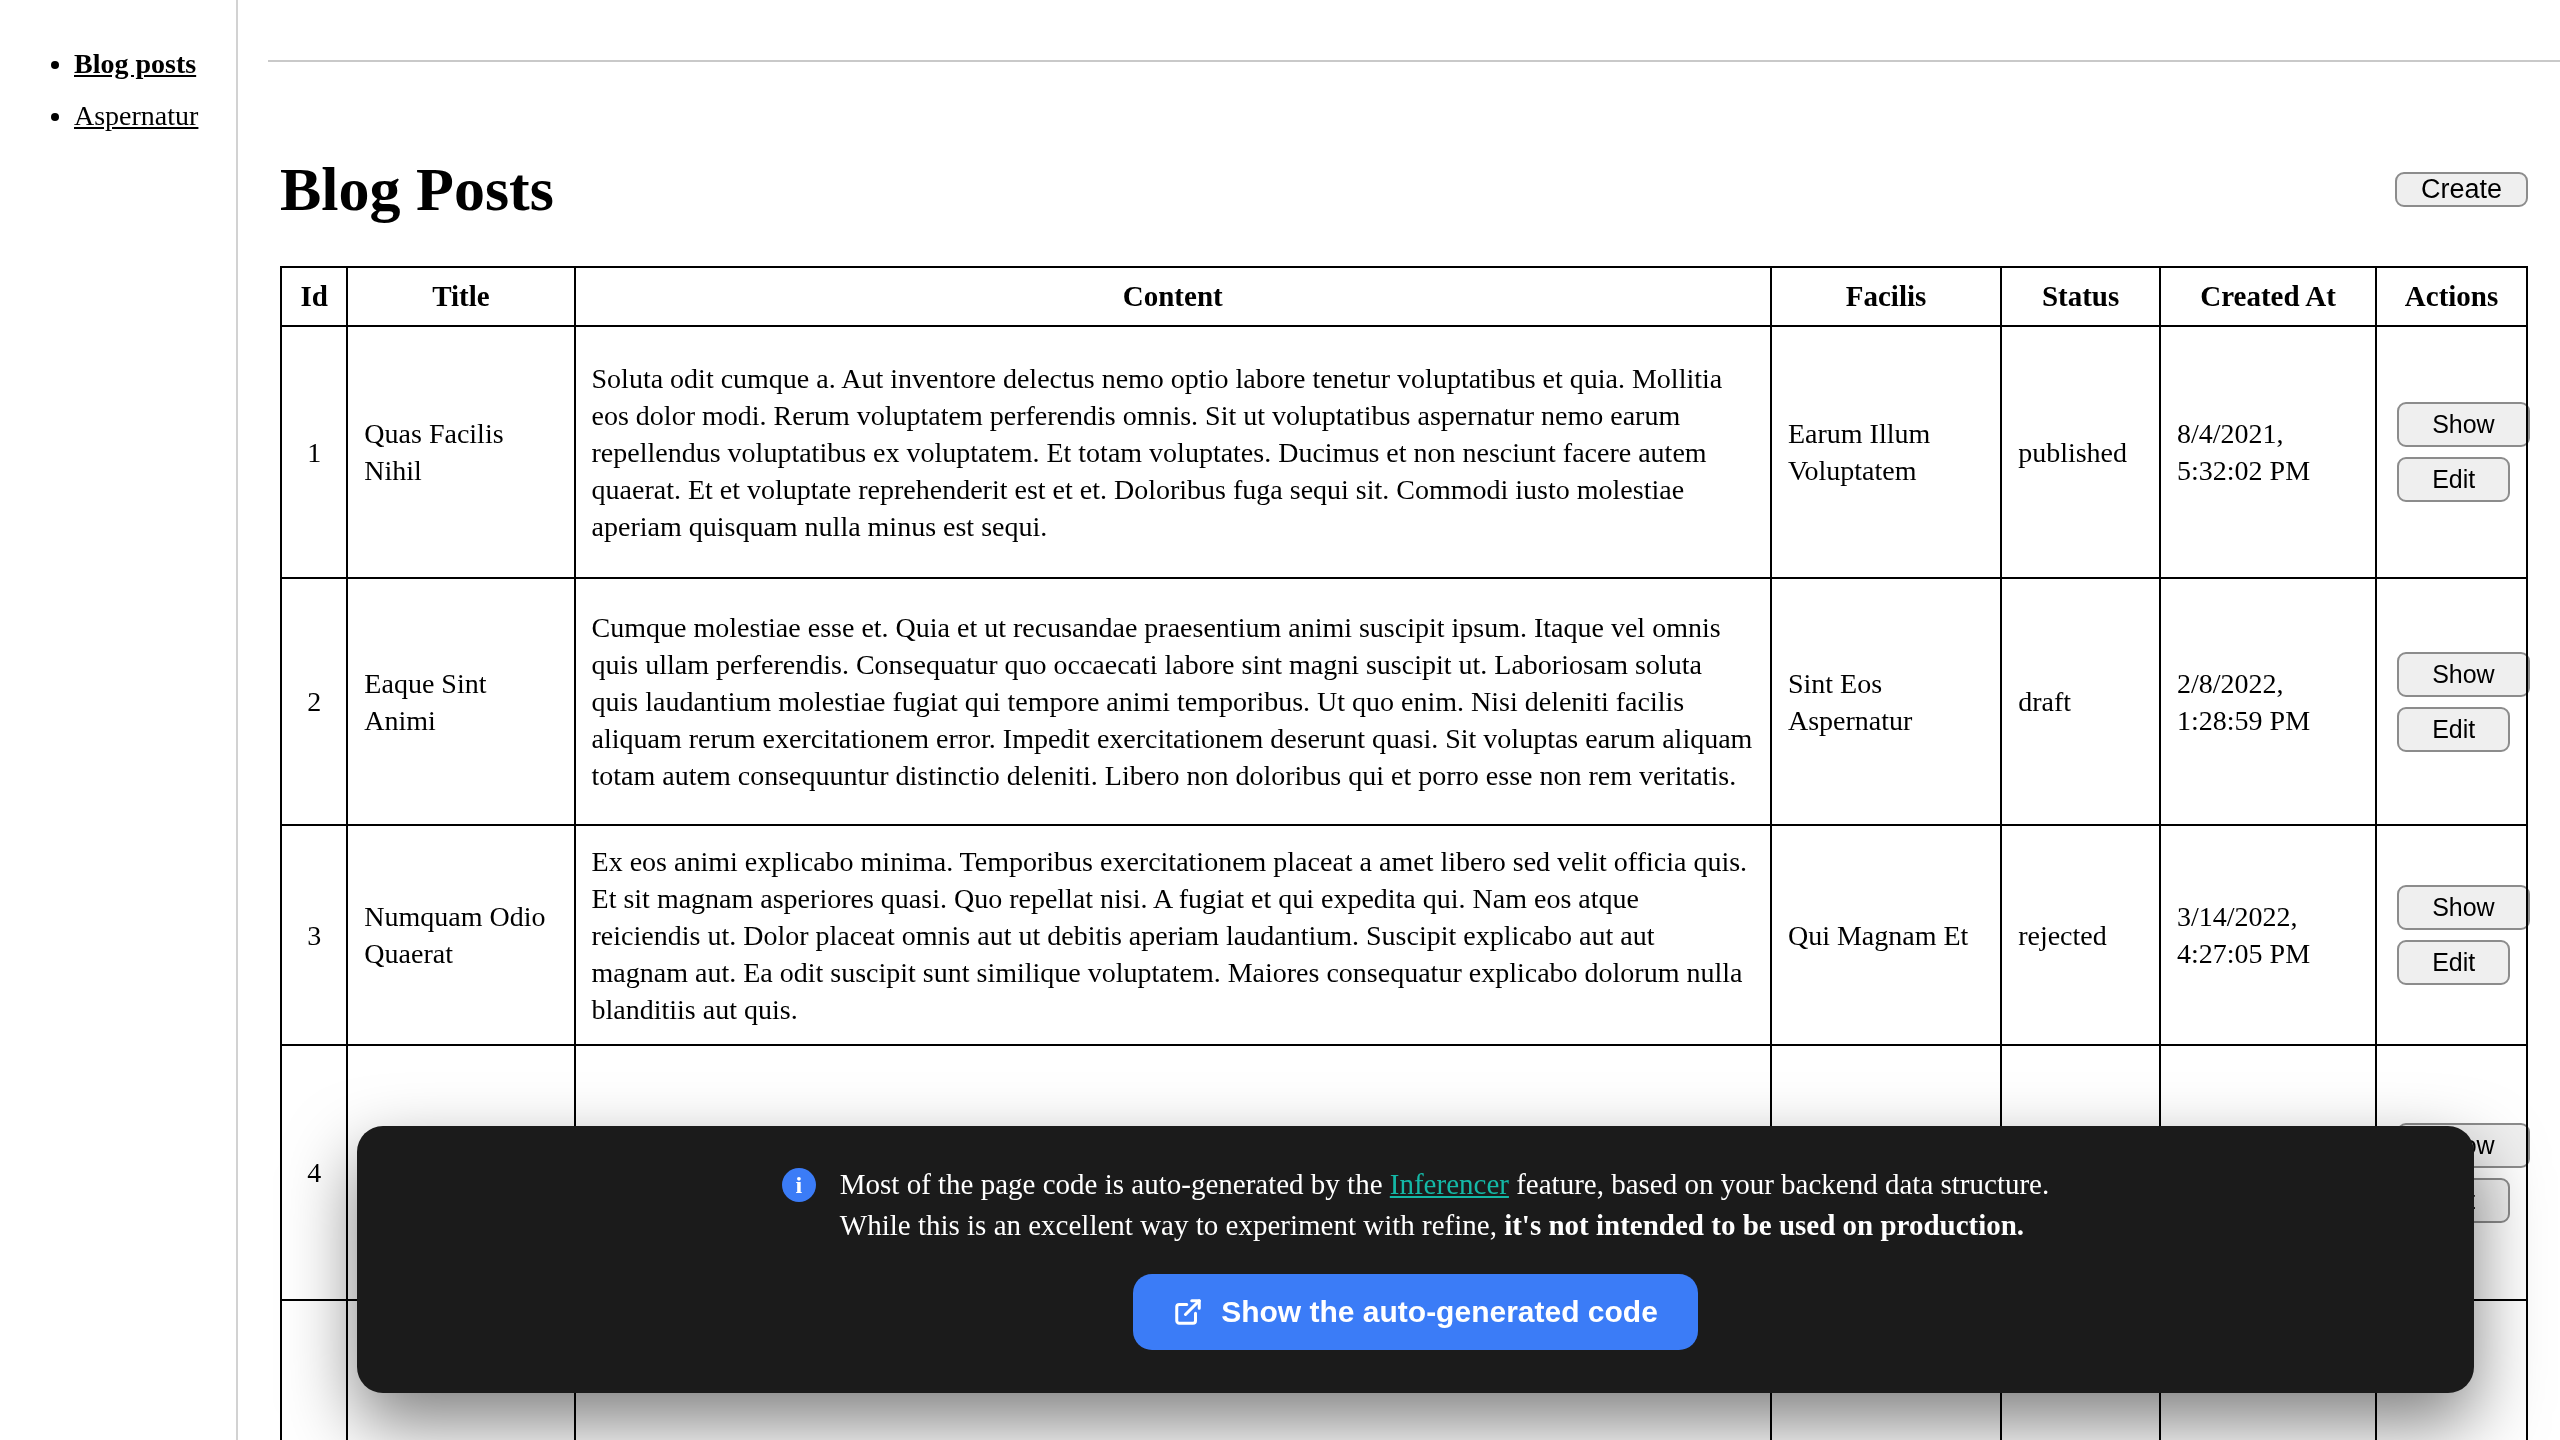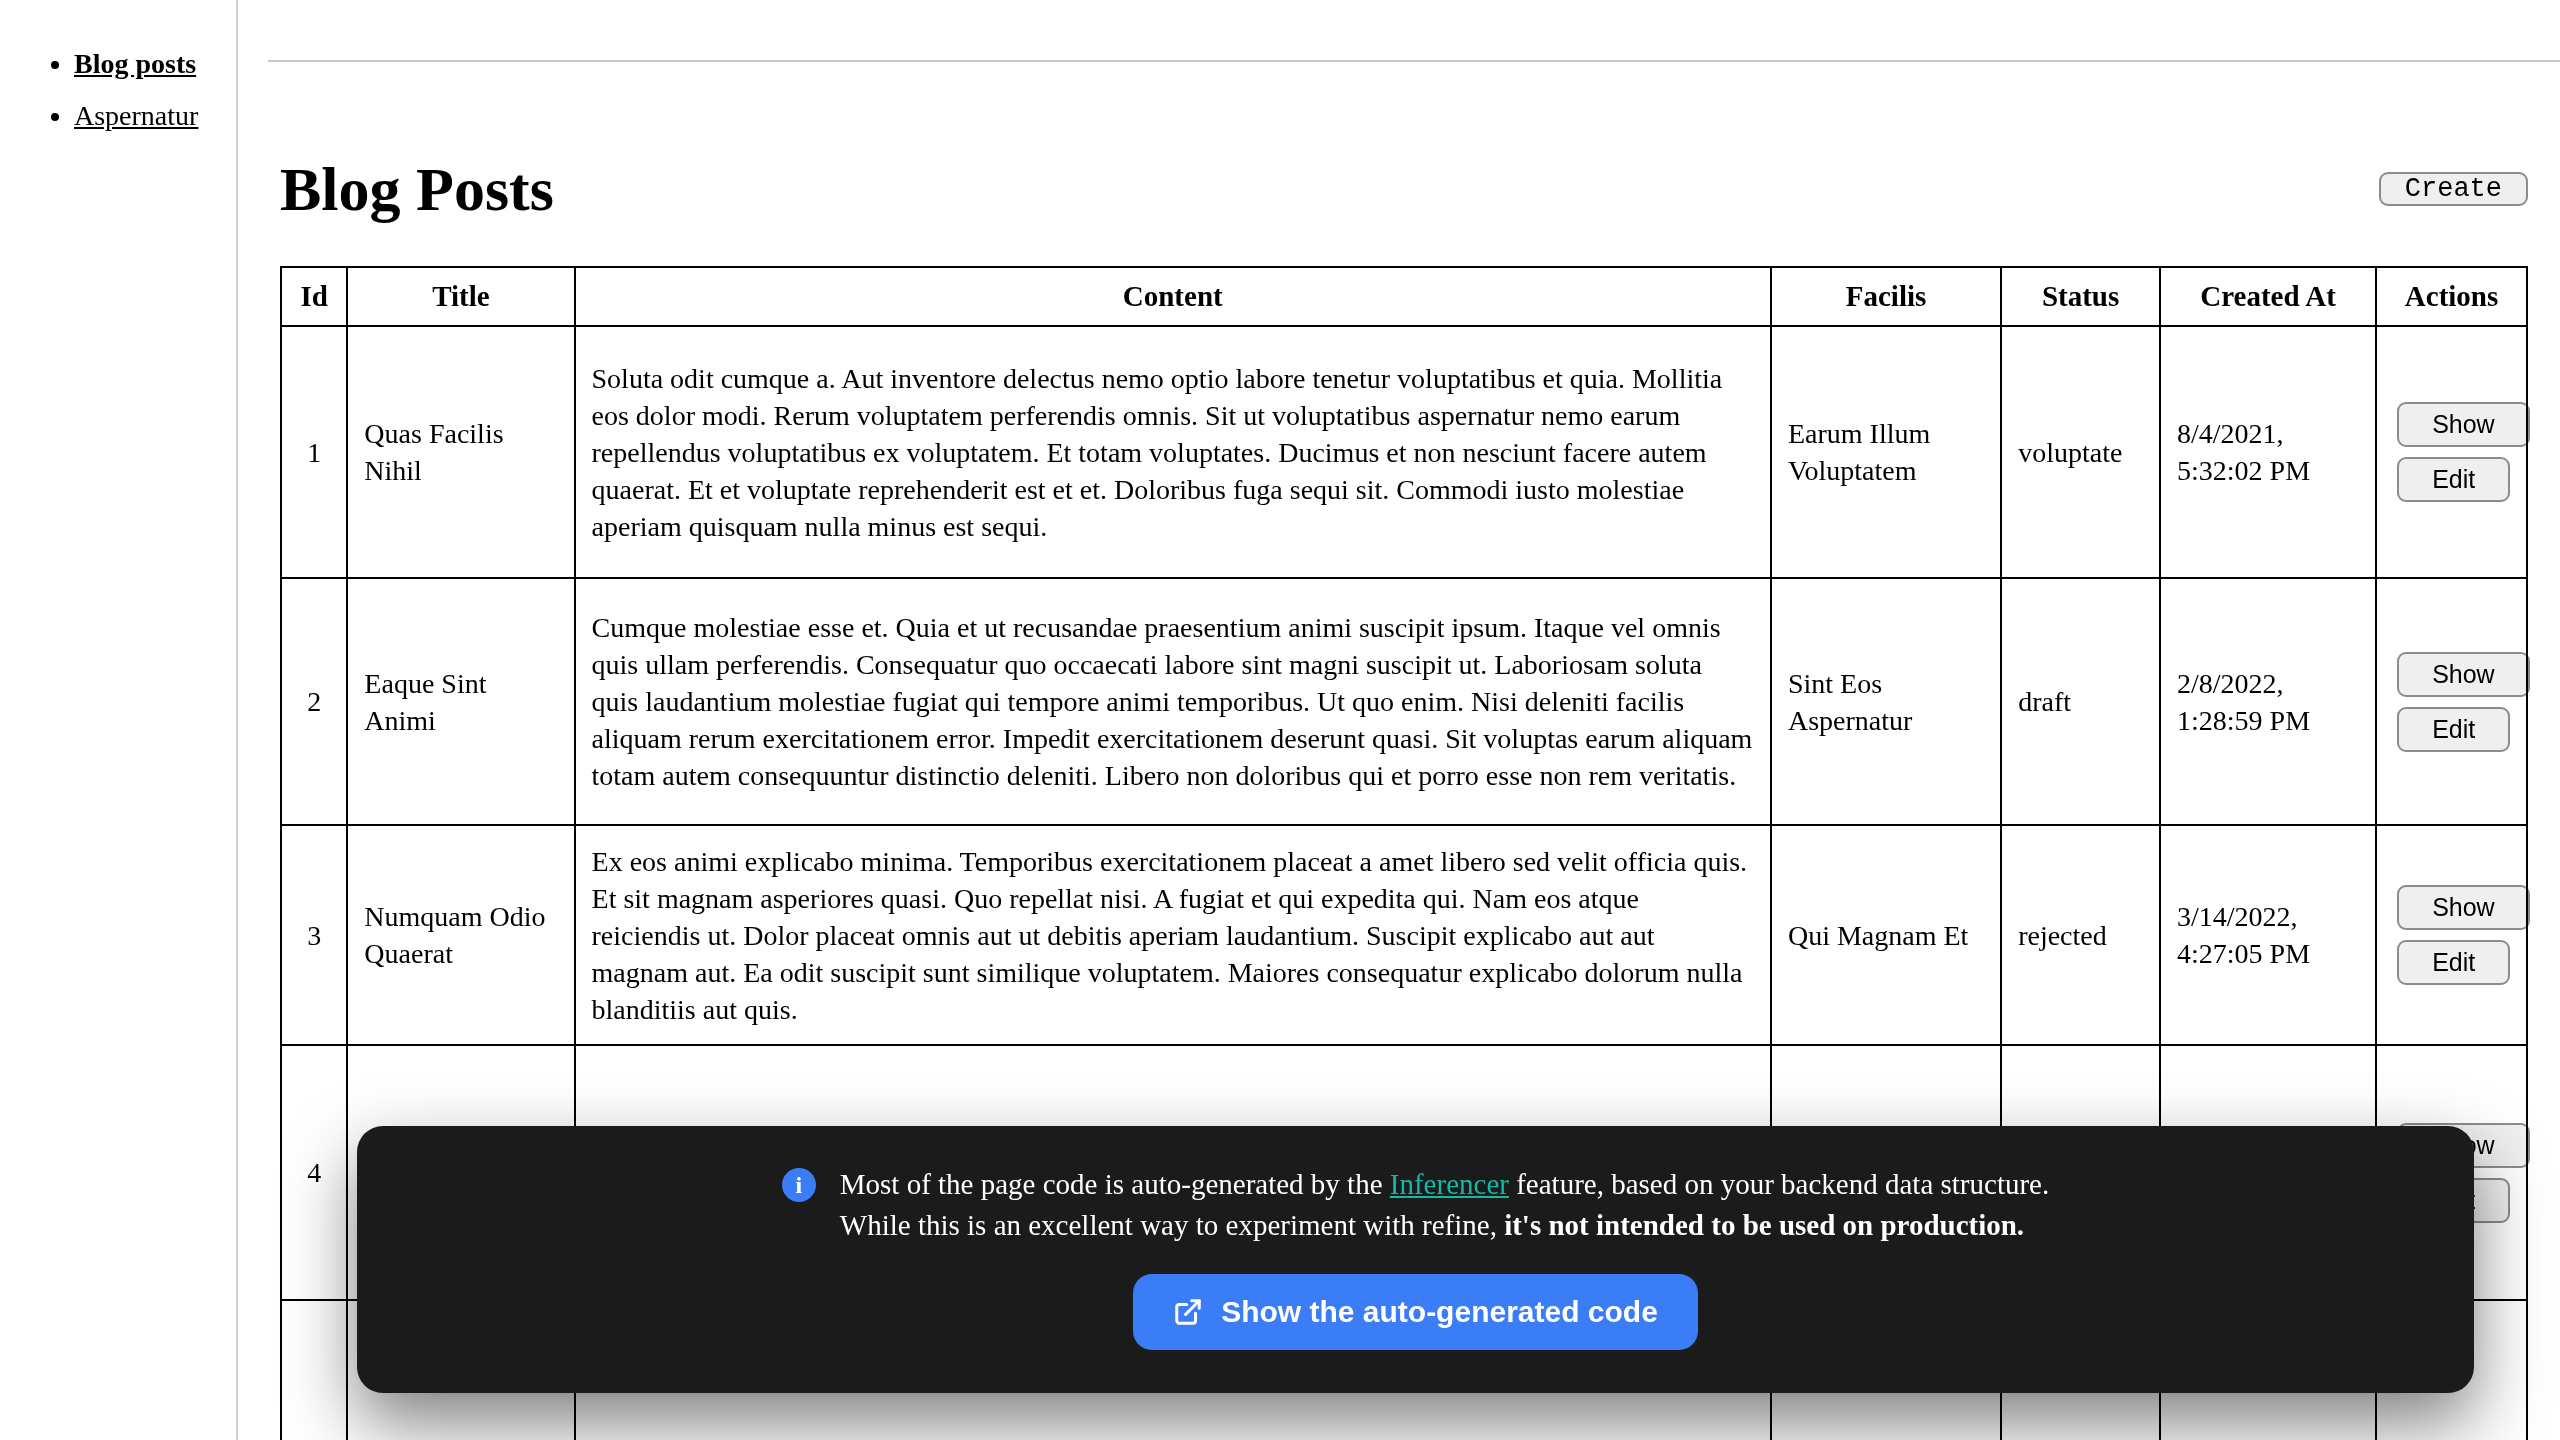--- a/index.html
+++ b/index.html
@@ -35,21 +35,21 @@
     display: flex; justify-content: space-between; align-items: center;
     margin-top: 92px; margin-bottom: 42px;
   }
   h1 { font-size: 62px; font-weight: bold; margin: 0; line-height: 70px; }
   .btn {
     font-family: "Liberation Sans", sans-serif;
     background: #efefef; color: #000;
     border: 2px solid #8c8c8c; border-radius: 9px;
     cursor: pointer;
   }
-  .create-btn { font-size: 27px; padding: 0 24px; font-family: Liberation Mono, monospace; }
+  .create-btn { font-size: 27px; padding: 0 24px; }
   
   table { width: 100%; border-collapse: collapse; font-size: 28px; table-layout: fixed; }
   th, td { border: 2px solid #000; }
   th { padding: 12px 8px; font-size: 29px; font-weight: bold; text-align: center; }
   td { padding: 16px; line-height: 37px; vertical-align: middle; text-align: left; }
   td.c-id { text-align: center; padding: 16px 6px; }
   tr.r1 { height: 252px; }
   tr.r2 { height: 247px; }
   tr.r3 { height: 220px; }
   tr.r4 { height: 255px; }
@@ -139,21 +139,21 @@
         <th>Created At</th>
         <th>Actions</th>
       </tr>
     </thead>
     <tbody>
       <tr class="r1">
         <td class="c-id">1</td>
         <td>Quas Facilis Nihil</td>
         <td>Soluta odit cumque a. Aut inventore delectus nemo optio labore tenetur voluptatibus et quia. Mollitia eos dolor modi. Rerum voluptatem perferendis omnis. Sit ut voluptatibus aspernatur nemo earum repellendus voluptatibus ex voluptatem. Et totam voluptates. Ducimus et non nesciunt facere autem quaerat. Et et voluptate reprehenderit est et et. Doloribus fuga sequi sit. Commodi iusto molestiae aperiam quisquam nulla minus est sequi.</td>
         <td>Earum Illum Voluptatem</td>
-        <td>voluptate</td>
+        <td>published</td>
         <td>8/4/2021, 5:32:02 PM</td>
         <td>
           <button class="btn action-btn">Show</button>
           <button class="btn action-btn">Edit</button>
         </td>
       </tr>
       <tr class="r2">
         <td class="c-id">2</td>
         <td>Eaque Sint Animi</td>
         <td>Cumque molestiae esse et. Quia et ut recusandae praesentium animi suscipit ipsum. Itaque vel omnis quis ullam perferendis. Consequatur quo occaecati labore sint magni suscipit ut. Laboriosam soluta quis laudantium molestiae fugiat qui tempore animi temporibus. Ut quo enim. Nisi deleniti facilis aliquam rerum exercitationem error. Impedit exercitationem deserunt quasi. Sit voluptas earum aliquam totam autem consequuntur distinctio deleniti. Libero non doloribus qui et porro esse non rem veritatis.</td>

